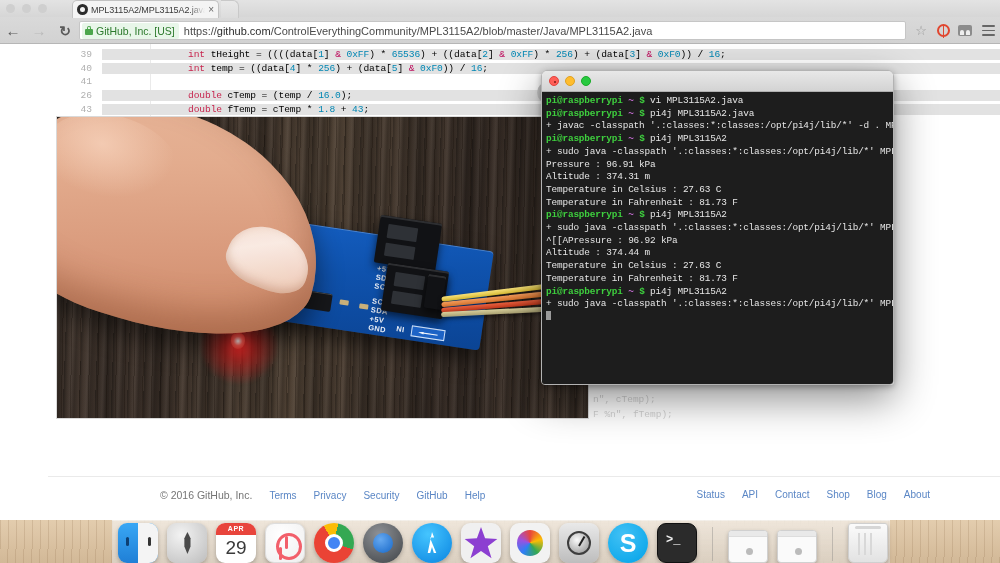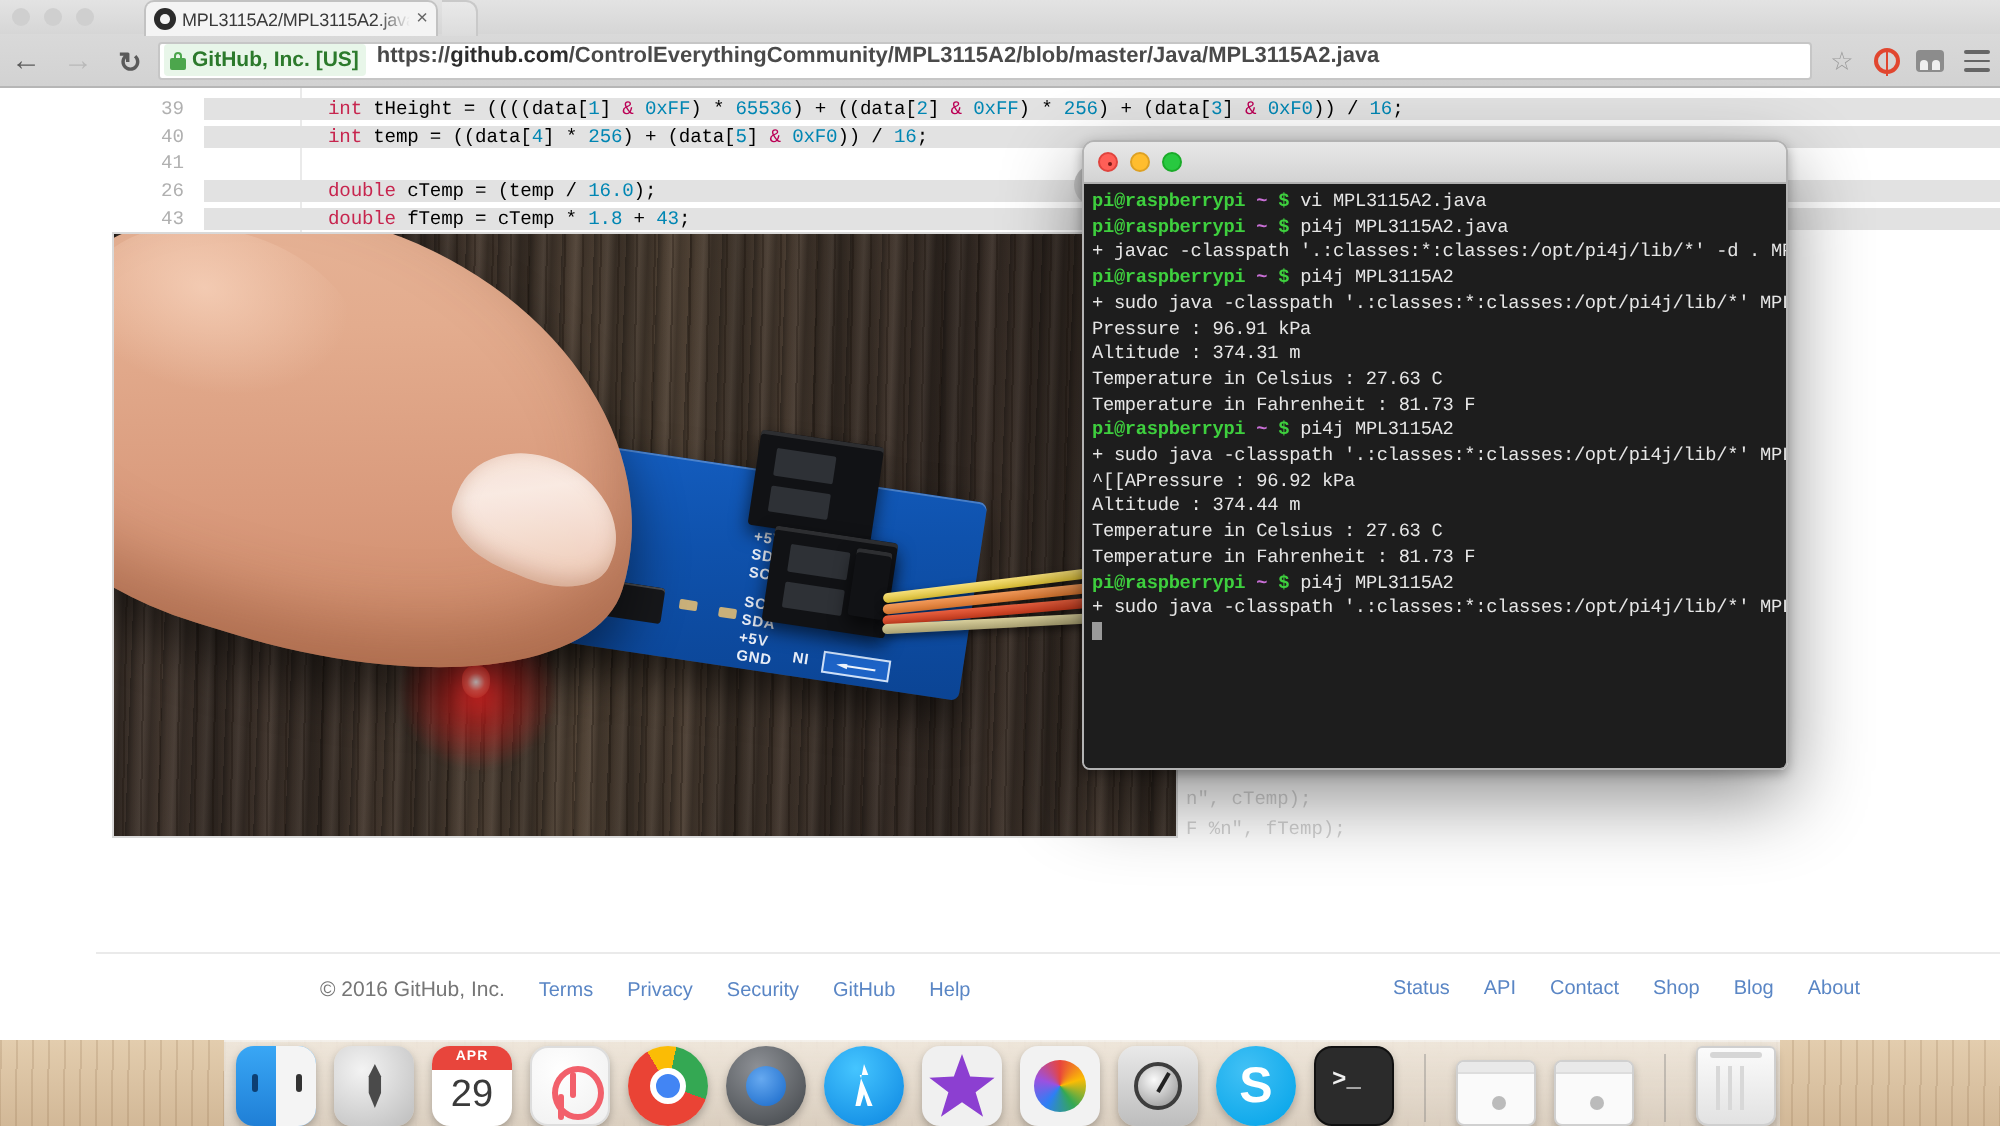--- a/index.html
+++ b/index.html
@@ -42,21 +42,21 @@
     background:linear-gradient(#e9e9e9,#dcdcdc); }
 
   .navbar { position:absolute; top:17px; left:0; width:1000px; height:27px; display:flex; align-items:center; }
   .nav-btn { width:26px; text-align:center; font-size:15px; color:#5a5a5a; line-height:1; }
   .nav-btn.dim { color:#b9b9b9; }
   .nav-btn.reload { font-size:14px; font-weight:bold; }
 
   .omnibox {
     flex:1; height:19px; margin:0 4px 0 1px;
     background:#fff; border:1px solid #c6c6c6; border-radius:2px;
-    display:flex; padding:0 2px; overflow:hidden;font-weight:bold;
+    display:flex; align-items:center; padding:0 2px; overflow:hidden;
   }
   .sec-chip { display:flex; align-items:center; gap:3px; background:#e8f6e9;
     border-radius:2px; padding:1px 4px 1px 3px; height:16px; flex:none; }
   .lock { width:8px; height:9px; position:relative; flex:none; }
   .lock .body{position:absolute;bottom:0;left:0;width:8px;height:6px;background:#4ca64c;border-radius:1px;}
   .lock .shk{position:absolute;top:0;left:2px;width:4px;height:4px;border:1.3px solid #4ca64c;
      border-bottom:none;border-radius:2px 2px 0 0;}
   .sec-text { font-size:10.5px; color:#2c7a2c; white-space:nowrap; }
   .url { font-size:11px; color:#4a4a4a; margin-left:5px; white-space:nowrap; }
   .url .host { color:#2c2c2c; }
@@ -78,21 +78,21 @@
 
   .code-area { position:absolute; top:0; left:0; width:1000px; height:80px; }
   .code-left-pad { position:absolute; top:0; left:0; width:103px; height:80px; background:#fff;
      border-right:1px solid #eaeaea; }
   .code-line { position:absolute; left:0; width:1000px; height:13.6px; display:flex; align-items:center; }
   .ln { width:54px; min-width:54px; text-align:right; padding-right:10px;
      font-family:"Liberation Mono", monospace; font-size:9.6px; color:#b0b0b0; }
   .code-bg { flex:1; height:11px; background:#e2e2e2; margin-right:0;
      display:flex; align-items:center; overflow:hidden; }
   .code-txt { font-family:"Liberation Mono", monospace; font-size:9.6px;
-     white-space:pre; padding-left:62px; letter-spacing:-0.1px; }
+     white-space:pre; padding-left:86px; letter-spacing:-0.1px; }
   .k { color:#c7254e; }   
   .n { color:#0086b3; }      
   .amp { color:#b05; }
 
   
   .photo {
     position:absolute; left:8px; top:72px; width:533px; height:303px;
     border:1px solid #d9d9d9; overflow:hidden; background:#3a2f28;
   }
   .wood {

